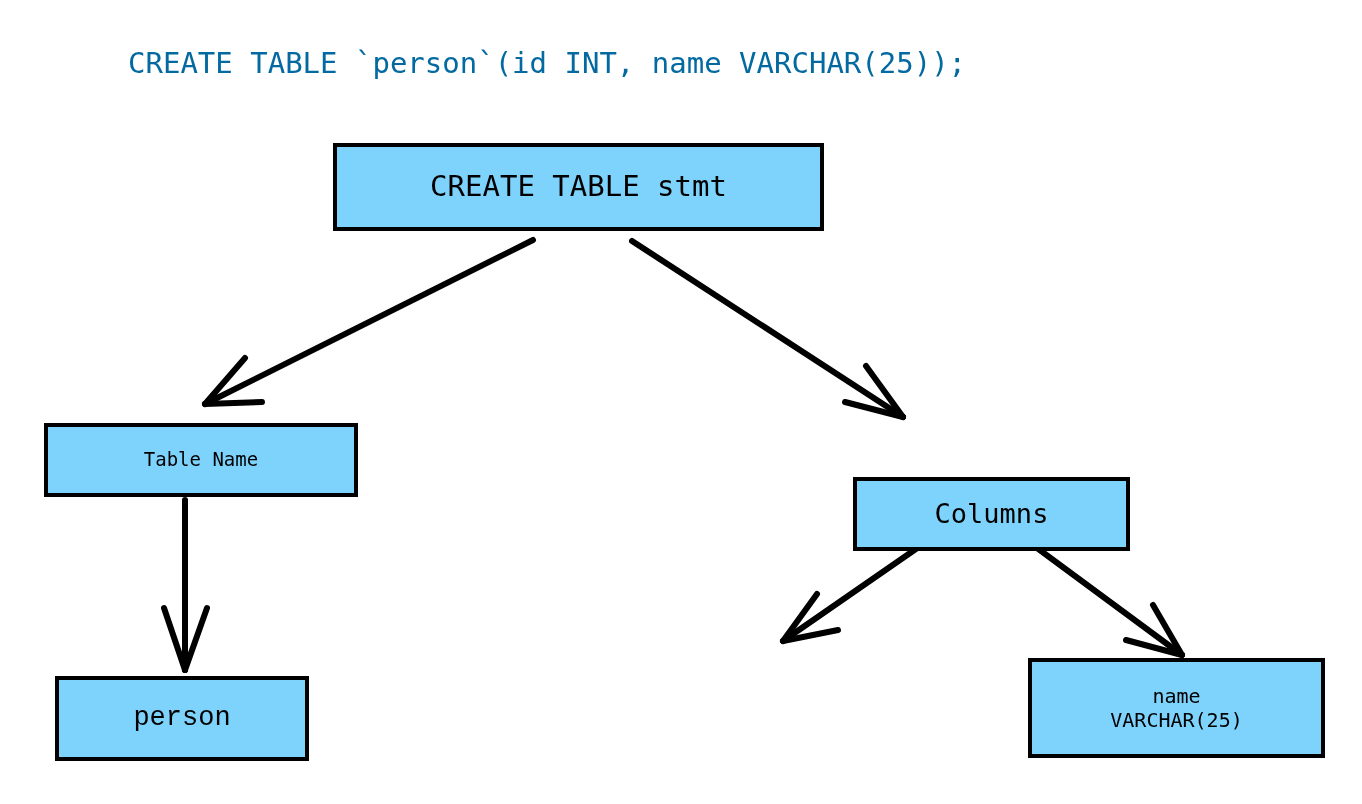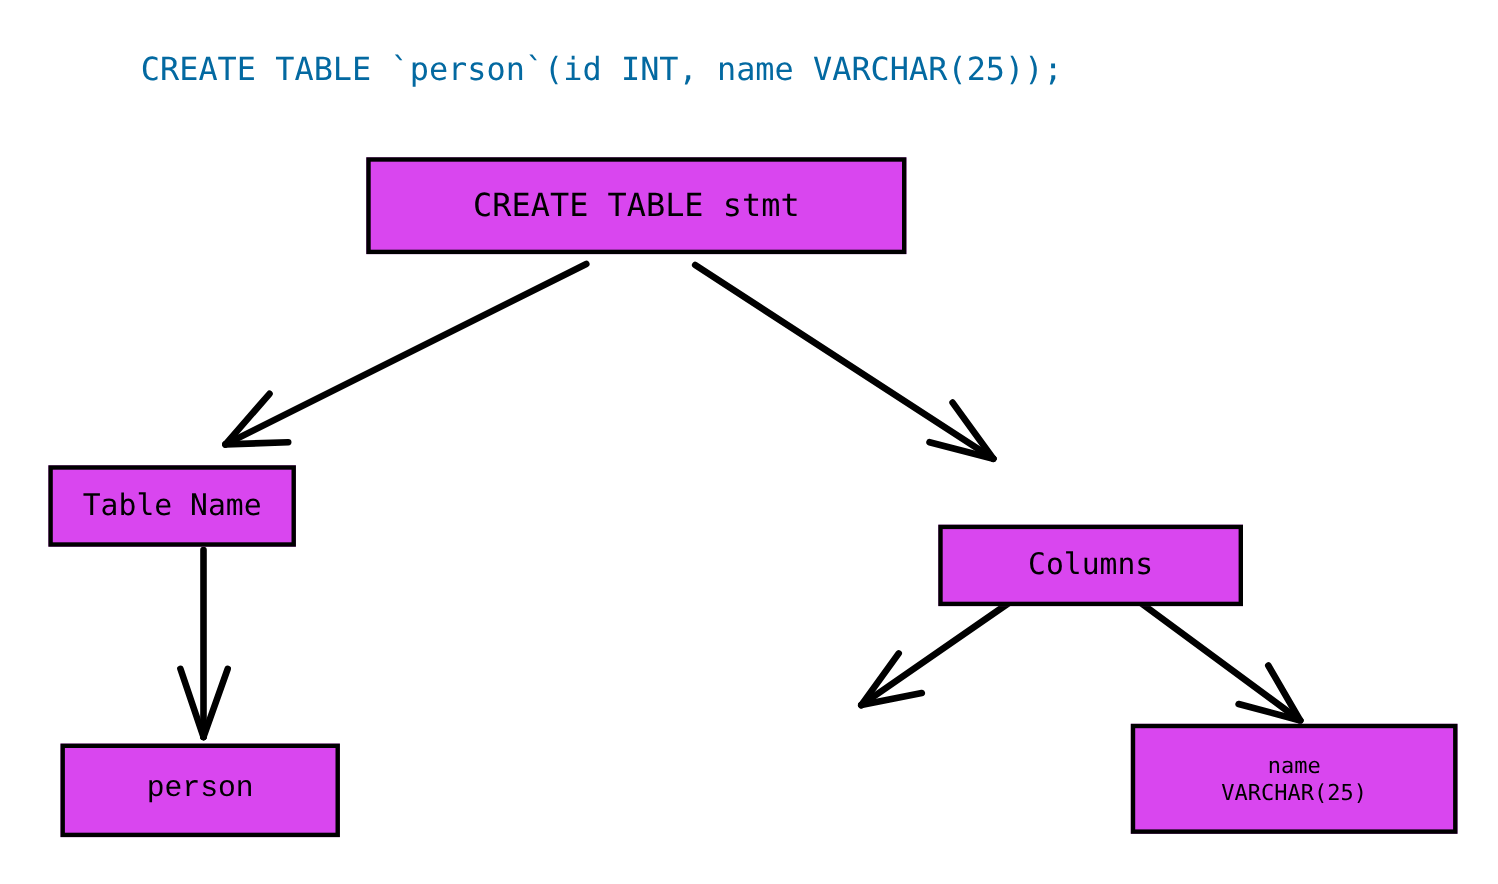--- a/index.html
+++ b/index.html
@@ -35,21 +35,21 @@
     font-size: 29px;
     letter-spacing: 0px;
     white-space: pre;
     line-height: 1.2;
     color: #0369a1;
   }
   .node {
     position: absolute;
     box-sizing: border-box;
     border: 4px solid #000000;
-    background: #d946ef;
+    background: #7dd3fc;
     display: flex;
     flex-direction: column;
     align-items: center;
     justify-content: center;
     text-align: center;
     color: #000000;
     line-height: 1.22;
   }
   .node .line {
     white-space: pre;
@@ -60,23 +60,23 @@
     left: 333px;
     top: 143px;
     width: 491px;
     height: 88px;
     font-size: 29px;
   }
   
   #node-table-name {
     left: 44px;
     top: 423px;
-    width: 225px;
+    width: 314px;
     height: 74px;
-    font-size: 27px;
+    font-size: 19px;
   }
   
   #node-columns {
     left: 853px;
     top: 431px;
     width: 277px;
     height: 74px;
     font-size: 27px;
     margin-top: 46px;
   }

